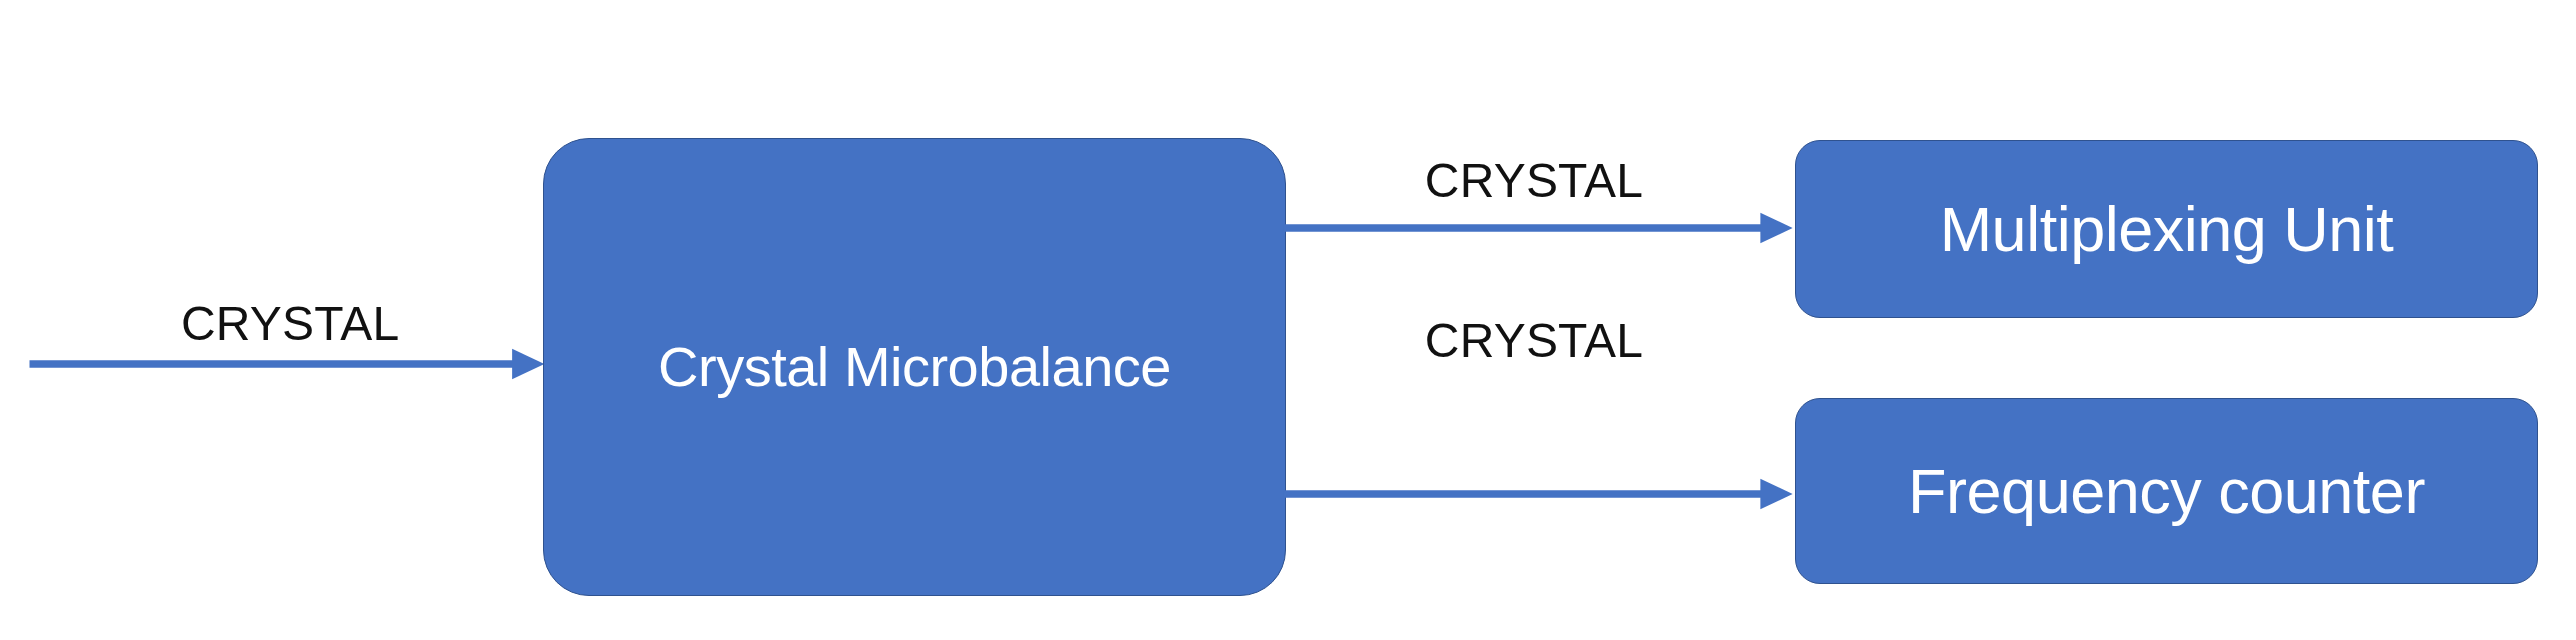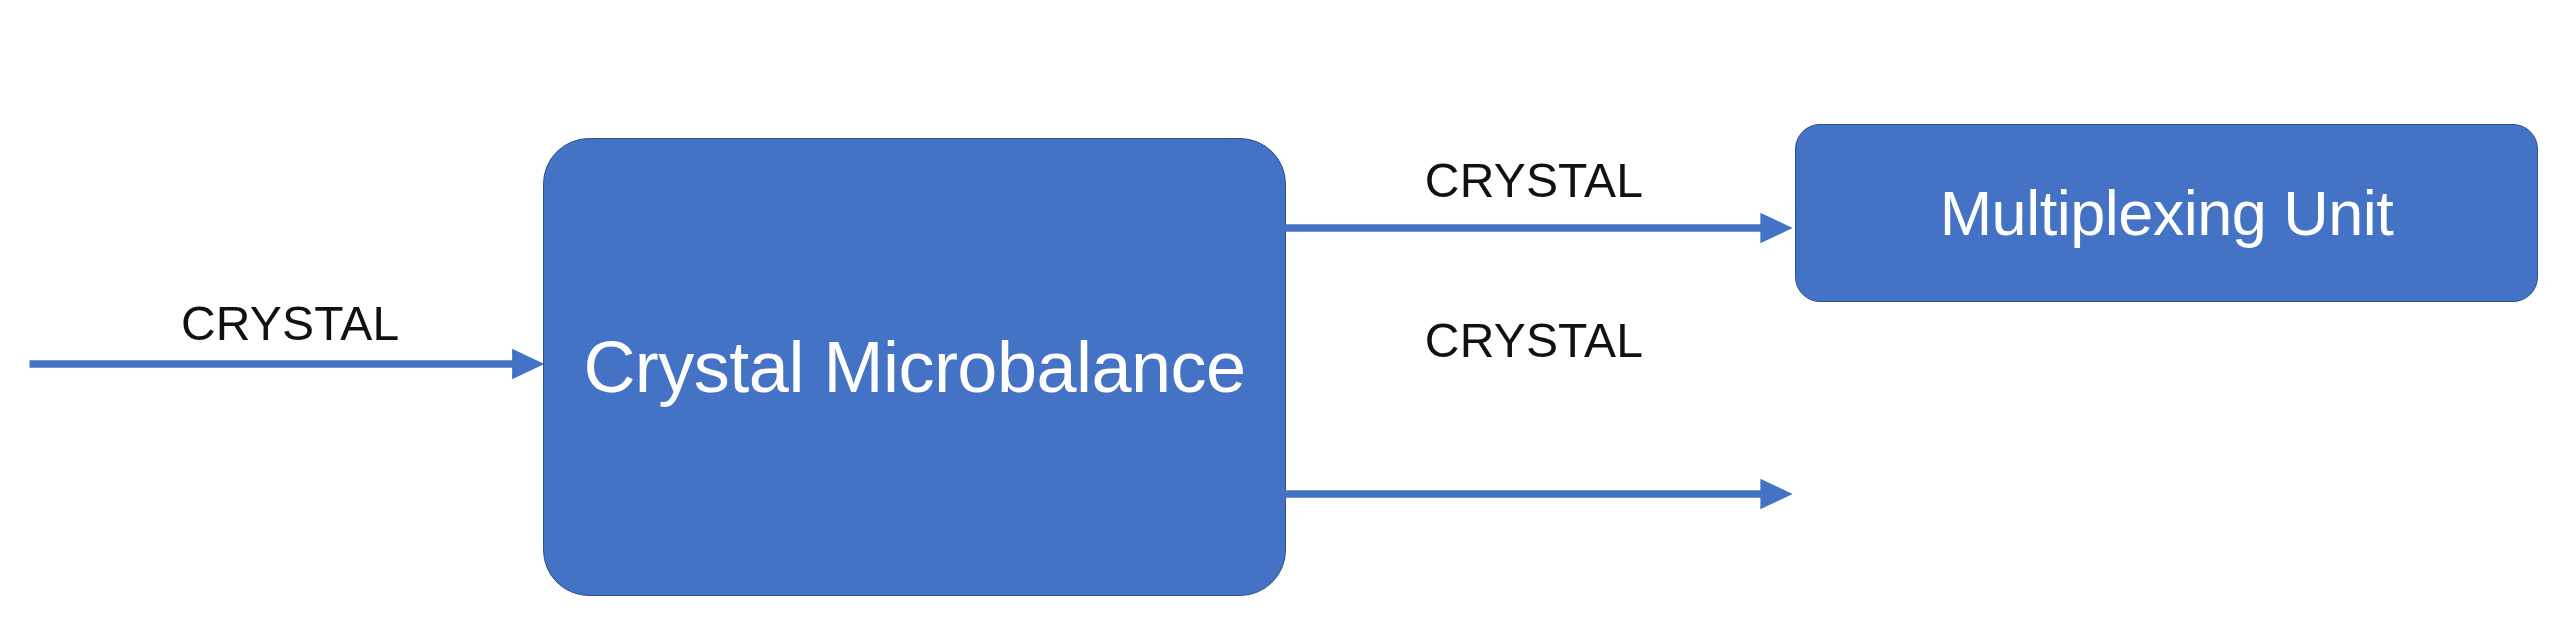--- a/index.html
+++ b/index.html
@@ -35,28 +35,28 @@
   }
 
   #box-crystal-microbalance {
     left: 543px;
     top: 138px;
     width: 743px;
     height: 458px;
     border-radius: 46px;
   }
   #box-crystal-microbalance .box-label {
-    font-size: 72px;
+    font-size: 56px;
     font-weight: 400;
     letter-spacing: -0.5px;
   }
 
   #box-multiplexing-unit {
     left: 1795px;
-    top: 124px;
+    top: 140px;
     width: 743px;
     height: 178px;
     border-radius: 25px;
     align-items: center;
   }
   #box-multiplexing-unit .box-label {
     font-size: 63px;
     font-weight: 400;
     letter-spacing: -0.5px;
   }
@@ -133,15 +133,18 @@
 
   <svg class="connector" id="connector-crystal-frequency" style="left:1277px; top:475px;" width="524" height="38" viewBox="0 0 550 40">
     <line x1="6" y1="20" x2="518" y2="20" stroke="#4472C4" stroke-width="8" stroke-linecap="butt"></line>
     <polygon points="542,20 508,4 508,36" fill="#4472C4"></polygon>
   </svg>
 
   <div class="box" id="box-multiplexing-unit">
     <span class="box-label">Multiplexing Unit</span>
   </div>
 
+  <div class="box" id="box-frequency-counter">
+    <span class="box-label">Frequency counter</span>
+  </div>
 
 </div>
 
 
 </body></html>

